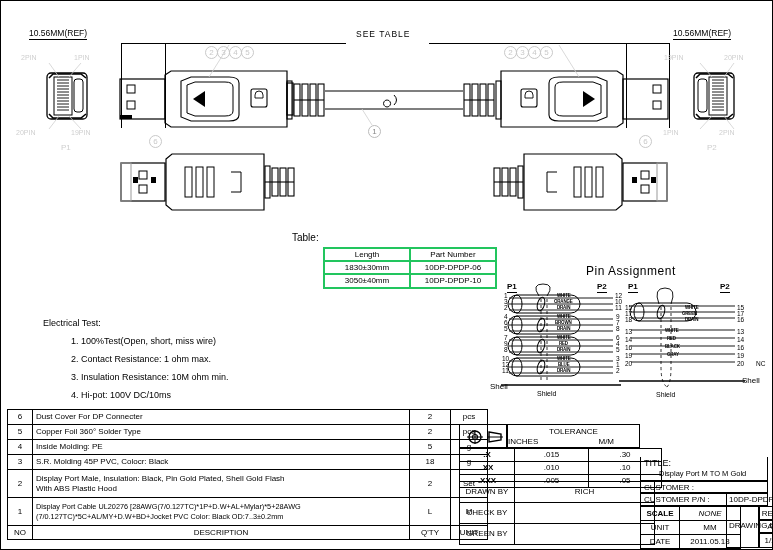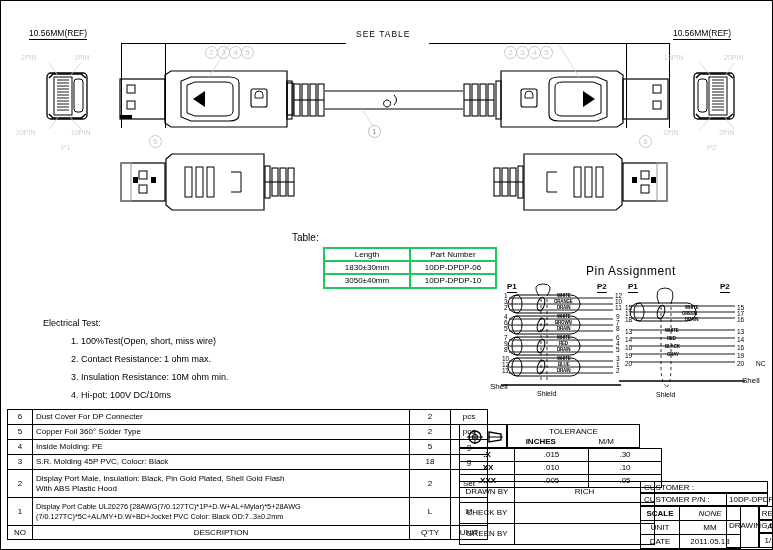--- a/index.html
+++ b/index.html
@@ -451,21 +451,21 @@
       <line x1="0" y1="7" x2="16" y2="7" stroke="#000" stroke-width="1"></line>
       <line x1="8" y1="0" x2="8" y2="14" stroke="#000" stroke-width="1"></line>
       <path d="M22,2 L34,4 L34,10 L22,12 Z" fill="none" stroke="#000" stroke-width="1.4"></path>
       <line x1="20" y1="7" x2="36" y2="7" stroke="#000" stroke-width="1"></line>
     </svg>
   </div>
 
   <div class="box" style="left:506px;top:423px;width:133px;height:24px;">
     <div class="ctr" style="font-size:8px;margin-top:2px;">TOLERANCE</div>
     <div style="display:flex;font-size:8px;margin-top:1px;">
-      <span style="flex:1;text-align:center;font-weight:bold;">INCHES</span>
+      <span style="flex:1;">INCHES</span>
       <span style="flex:1;text-align:center;">M/M</span>
     </div>
   </div>
   <table class="bomtbl" style="left:458px;top:447px;width:181px;">
     <tbody>
       <tr style="height:11px;">
         <td class="c" style="width:48px;font-weight:bold;">.X</td>
         <td class="c" style="width:67px;">.015</td>
         <td class="c" style="width:66px;">.30</td>
       </tr>
@@ -493,20 +493,24 @@
         <td class="c"></td>
       </tr>
       <tr style="height:21px;">
         <td class="c">GREEN BY</td>
         <td class="c"></td>
       </tr>
     </tbody>
   </table>
 
 
+  <div class="box" style="left:639px;top:456px;width:128px;height:24px;border-top:none;">
+    <div class="txt" style="left:3px;top:2px;font-size:9px;">TITLE:</div>
+    <div class="txt" style="left:18px;top:13px;font-size:7.5px;">Display Port M TO M   Gold</div>
+  </div>
 
   <div class="box" style="left:639px;top:480px;width:128px;height:12px;">
     <div class="txt" style="left:3px;top:2px;font-size:8px;">CUSTOMER :</div>
   </div>
   <div class="box" style="left:639px;top:492px;width:86px;height:13px;border-right:none;">
     <div class="txt" style="left:3px;top:2px;font-size:8px;">CUSTOMER P/N :</div>
   </div>
   <div class="box" style="left:725px;top:492px;width:42px;height:13px;">
     <div class="txt" style="left:2px;top:2px;font-size:8px;">10DP-DPDP-XX</div>
   </div>

